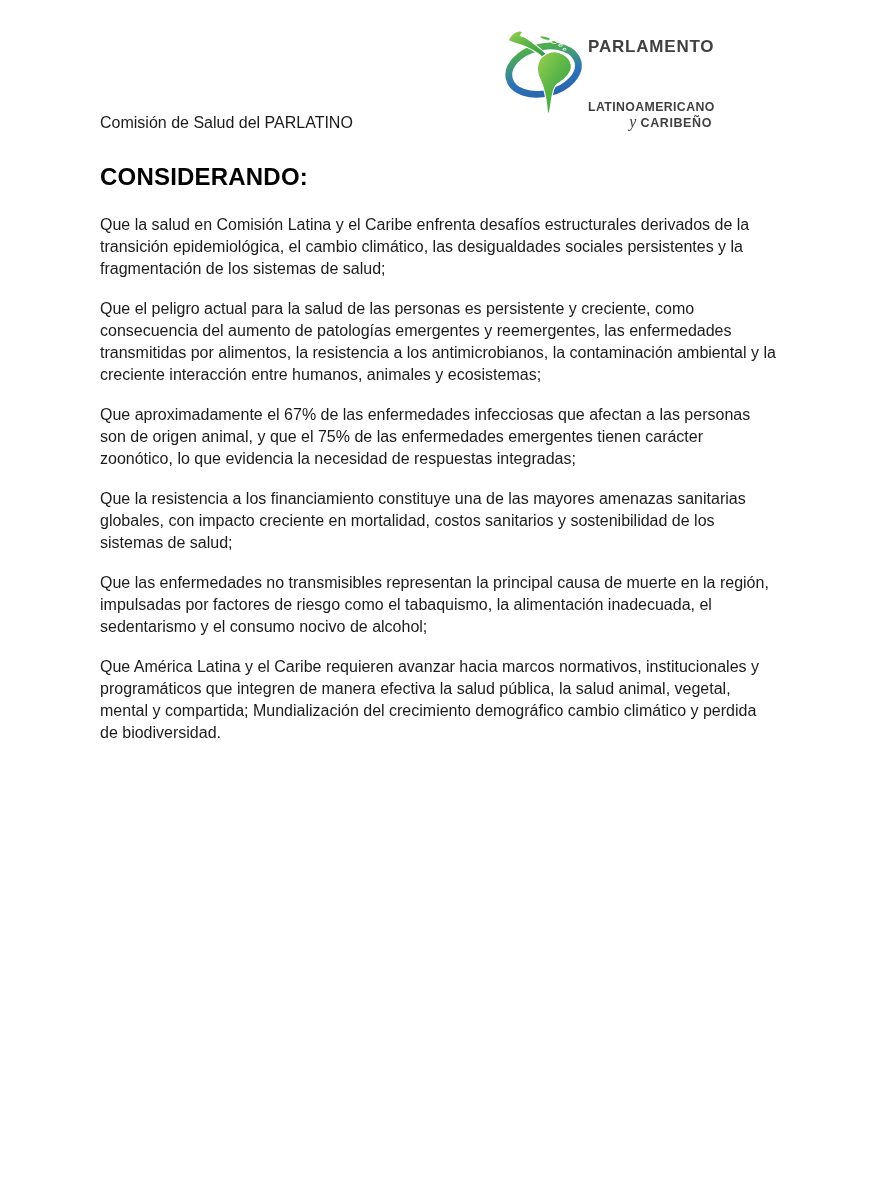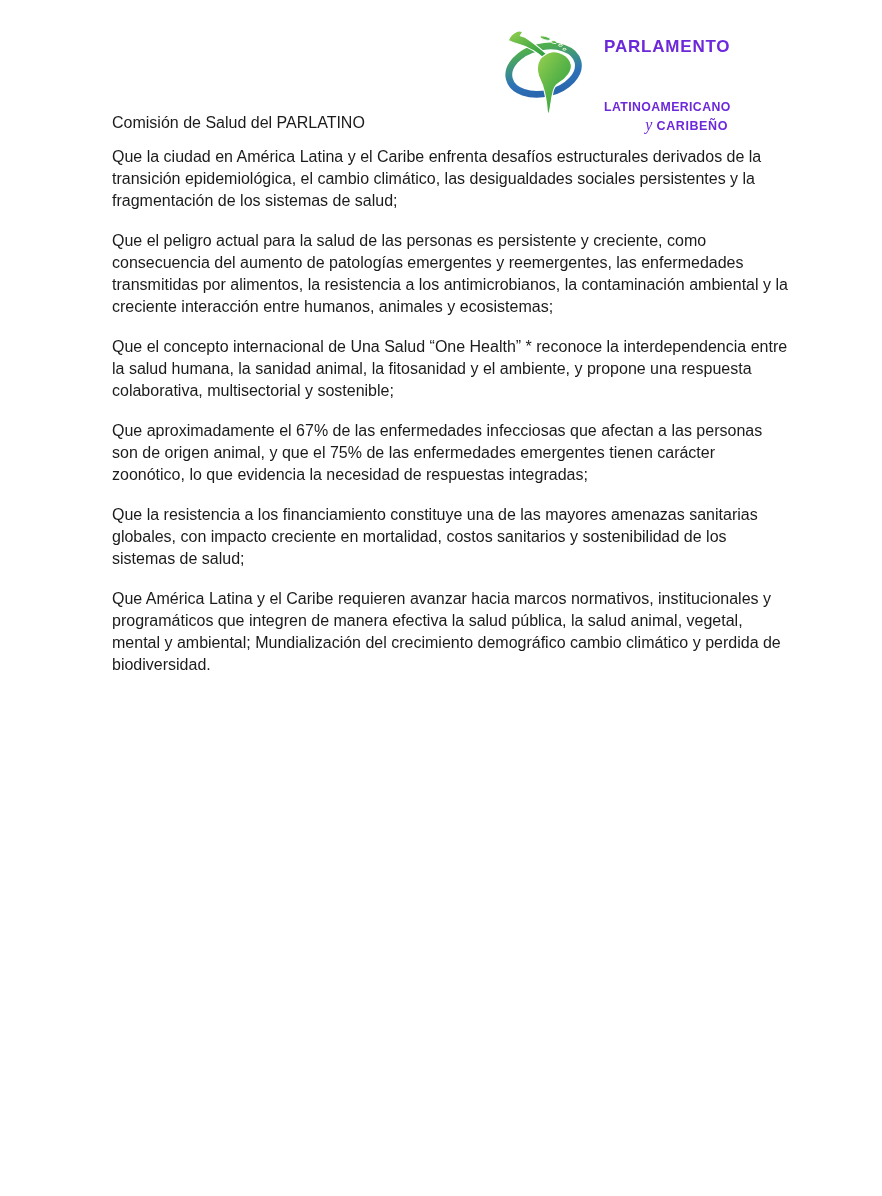--- a/index.html
+++ b/index.html
@@ -27,58 +27,58 @@
   }
   .logo-globe {
     position: absolute;
     left: 0;
     top: 2px;
     width: 96px;
     height: 90px;
   }
   .logo-text {
     position: absolute;
-    left: 106px;
+    left: 90px;
     top: 13px;
     width: 124px;
-    color: #6d28d9;
+    color: #404040;
     white-space: nowrap;
   }
   .logo-line1 {
     font-size: 17px;
     font-weight: bold;
     letter-spacing: 0.8px;
     line-height: 20px;
   }
   .logo-line2 {
     font-size: 12.3px;
     font-weight: bold;
     letter-spacing: 0.4px;
     line-height: 16px;
     margin-top: 42px;
   }
   .logo-line3 {
     font-size: 12.5px;
     font-weight: bold;
     letter-spacing: 0.6px;
-    line-height: 20px;
+    line-height: 14px;
     text-align: right;
   }
   .logo-line3 .y-italic {
     font-family: "Liberation Serif", serif;
     font-style: italic;
     font-weight: normal;
     font-size: 16px;
     letter-spacing: 0;
   }
 
   
   .content {
     position: absolute;
-    left: 112px;
+    left: 100px;
     top: 112px;
     width: 676px;
     font-size: 16px;
     line-height: 22px;
   }
   .commission-line {
     margin-bottom: 12px;
   }
   .intro {
     margin-bottom: 0;
@@ -131,21 +131,22 @@
     </svg>
     <div class="logo-text">
       <div class="logo-line1">PARLAMENTO</div>
       <div class="logo-line2">LATINOAMERICANO</div>
       <div class="logo-line3"><span class="y-italic">y</span> <span>CARIBEÑO</span></div>
     </div>
   </div>
 
   <div class="content">
     <p class="commission-line">Comisión de Salud del PARLATINO</p>
-    <p class="para">Que la ciudad en América Latina y el Caribe enfrenta desafíos estructurales derivados de la transición epidemiológica, el cambio climático, las desigualdades sociales persistentes y la fragmentación de los sistemas de salud;</p>
+    <h1 class="heading">CONSIDERANDO:</h1>
+    <p class="para">Que la salud en Comisión Latina y el Caribe enfrenta desafíos estructurales derivados de la transición epidemiológica, el cambio climático, las desigualdades sociales persistentes y la fragmentación de los sistemas de salud;</p>
     <p class="para">Que el peligro actual para la salud de las personas es persistente y creciente, como consecuencia del aumento de patologías emergentes y reemergentes, las enfermedades transmitidas por alimentos, la resistencia a los antimicrobianos, la contaminación ambiental y la creciente interacción entre humanos, animales y ecosistemas;</p>
-    <p class="para">Que el concepto internacional de Una Salud “One Health” * reconoce la interdependencia entre la salud humana, la sanidad animal, la fitosanidad y el ambiente, y propone una respuesta colaborativa, multisectorial y sostenible;</p>
     <p class="para">Que aproximadamente el 67% de las enfermedades infecciosas que afectan a las personas son de origen animal, y que el 75% de las enfermedades emergentes tienen carácter zoonótico, lo que evidencia la necesidad de respuestas integradas;</p>
     <p class="para">Que la resistencia a los financiamiento constituye una de las mayores amenazas sanitarias globales, con impacto creciente en mortalidad, costos sanitarios y sostenibilidad de los sistemas de salud;</p>
-    <p class="para">Que América Latina y el Caribe requieren avanzar hacia marcos normativos, institucionales y programáticos que integren de manera efectiva la salud pública, la salud animal, vegetal, mental y ambiental; Mundialización del crecimiento demográfico cambio climático y perdida de biodiversidad.</p>
+    <p class="para">Que las enfermedades no transmisibles representan la principal causa de muerte en la región, impulsadas por factores de riesgo como el tabaquismo, la alimentación inadecuada, el sedentarismo y el consumo nocivo de alcohol;</p>
+    <p class="para">Que América Latina y el Caribe requieren avanzar hacia marcos normativos, institucionales y programáticos que integren de manera efectiva la salud pública, la salud animal, vegetal, mental y compartida; Mundialización del crecimiento demográfico cambio climático y perdida de biodiversidad.</p>
   </div>
 
 </div>
 
 </body></html>

